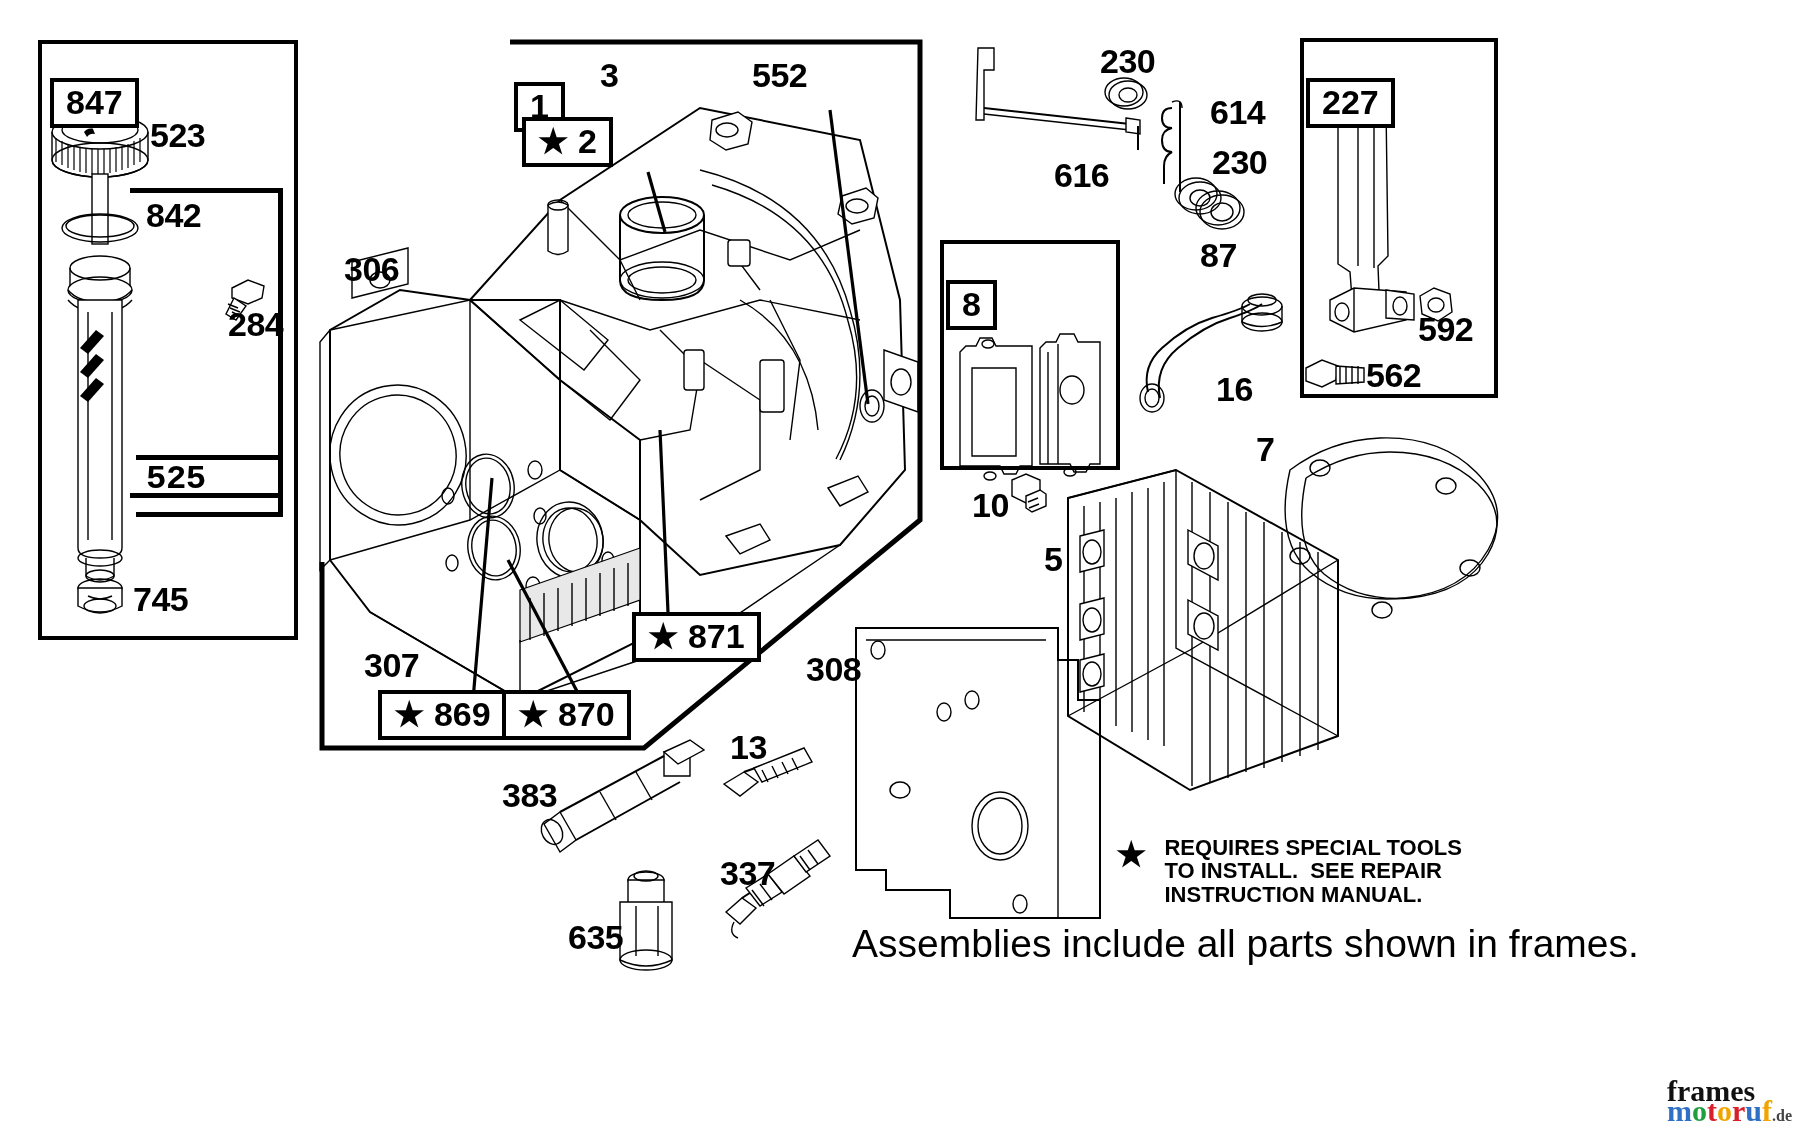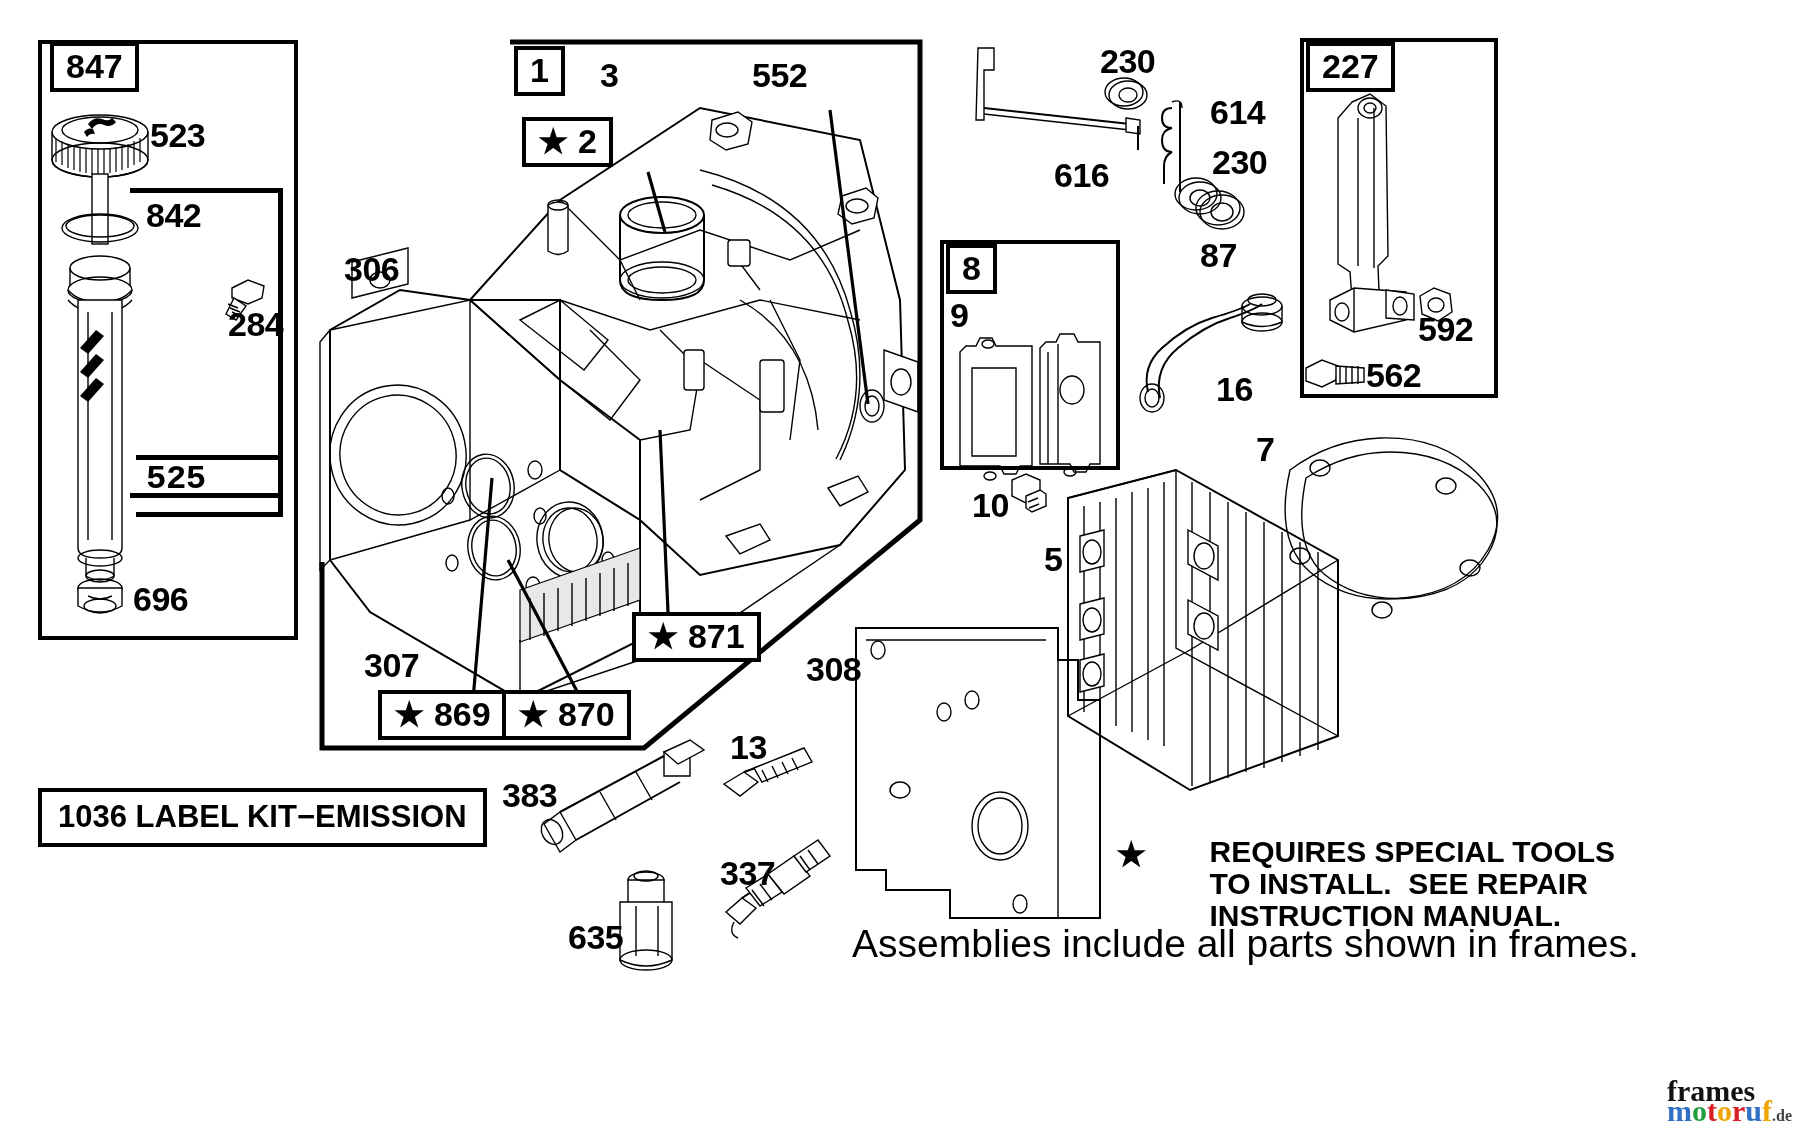--- a/index.html
+++ b/index.html
@@ -26,20 +26,21 @@
     position:absolute;
     border:4px solid #000;
     background:#fff;
     font-weight:bold;
     font-size:34px;
     line-height:1;
     display:flex;align-items:center;justify-content:center;
     padding:3px 12px 5px 12px;
     white-space:nowrap;
     z-index:6;
+    margin-top:36px;
   }
   .starbox{
     position:absolute;
     border:4px solid #000;
     background:#fff;
     font-weight:bold;
     font-size:34px;
     line-height:1;
     display:flex;align-items:center;justify-content:center;
     gap:8px;
@@ -59,25 +60,24 @@
     white-space:nowrap;
     z-index:6;
   }
 
   
   .frame{position:absolute;border:4px solid #000;background:transparent;z-index:2;}
 
   .notetext{
     position:absolute;
     font-weight:bold;
-    font-size:30px;
+    font-size:22px;
     line-height:1.06;
     white-space:pre;
     color:#000;
-    margin-left:45px;
   }
   .footnote{
     position:absolute;
     font-size:39px;
     color:#000;
     white-space:nowrap;
   }
 
   svg{position:absolute;top:0;left:0;overflow:visible;}
   .thin{stroke:#000;stroke-width:1.4;fill:none;}
@@ -487,21 +487,21 @@
 
   <div class="tagbox" style="left:946px;top:244px;">8</div>
 
   <div class="tagbox" style="left:1306px;top:42px;">227</div>
 
   <div class="abs" style="left:130px;top:188px;width:148px;height:300px;border-top:5px solid #000;border-right:5px solid #000;border-bottom:5px solid #000;"></div>
 
   <div class="num" style="left:150px;top:118px;">523</div>
   <div class="num" style="left:146px;top:198px;">842</div>
   <div class="num" style="left:146px;top:462px;font-family:Liberation Mono, monospace;">525</div>
-  <div class="num" style="left:133px;top:582px;">696</div>
+  <div class="num" style="left:133px;top:582px;">745</div>
   <div class="num" style="left:228px;top:307px;">284</div>
 
   <div class="abs" style="left:136px;top:455px;width:142px;height:52px;border:5px solid #000;border-left:none;"></div>
 
   <div class="num" style="left:600px;top:58px;">3</div>
   <div class="num" style="left:752px;top:58px;">552</div>
   <div class="num" style="left:344px;top:252px;">306</div>
   <div class="num" style="left:364px;top:648px;">307</div>
 
   <div class="starbox" style="left:378px;top:690px;">★ 869</div>
@@ -522,21 +522,20 @@
   <div class="num" style="left:1366px;top:358px;">562</div>
 
   <div class="num" style="left:1256px;top:432px;">7</div>
   <div class="num" style="left:1044px;top:542px;">5</div>
   <div class="num" style="left:806px;top:652px;">308</div>
   <div class="num" style="left:502px;top:778px;">383</div>
   <div class="num" style="left:730px;top:730px;">13</div>
   <div class="num" style="left:720px;top:856px;">337</div>
   <div class="num" style="left:568px;top:920px;">635</div>
 
-  <div class="labelbox" style="left:38px;top:788px;">1036 LABEL KIT−EMISSION</div>
 
 
   <div class="abs" style="left:1116px;top:836px;display:flex;gap:18px;align-items:flex-start;">
     <span style="font-size:34px;font-weight:bold;line-height:1.06;">★</span>
     <span class="notetext" style="position:static;">REQUIRES SPECIAL TOOLS
 TO INSTALL.  SEE REPAIR
 INSTRUCTION MANUAL.</span>
   </div>
 
   <div class="footnote" style="left:852px;top:922px;">Assemblies include all parts shown in frames.</div>

